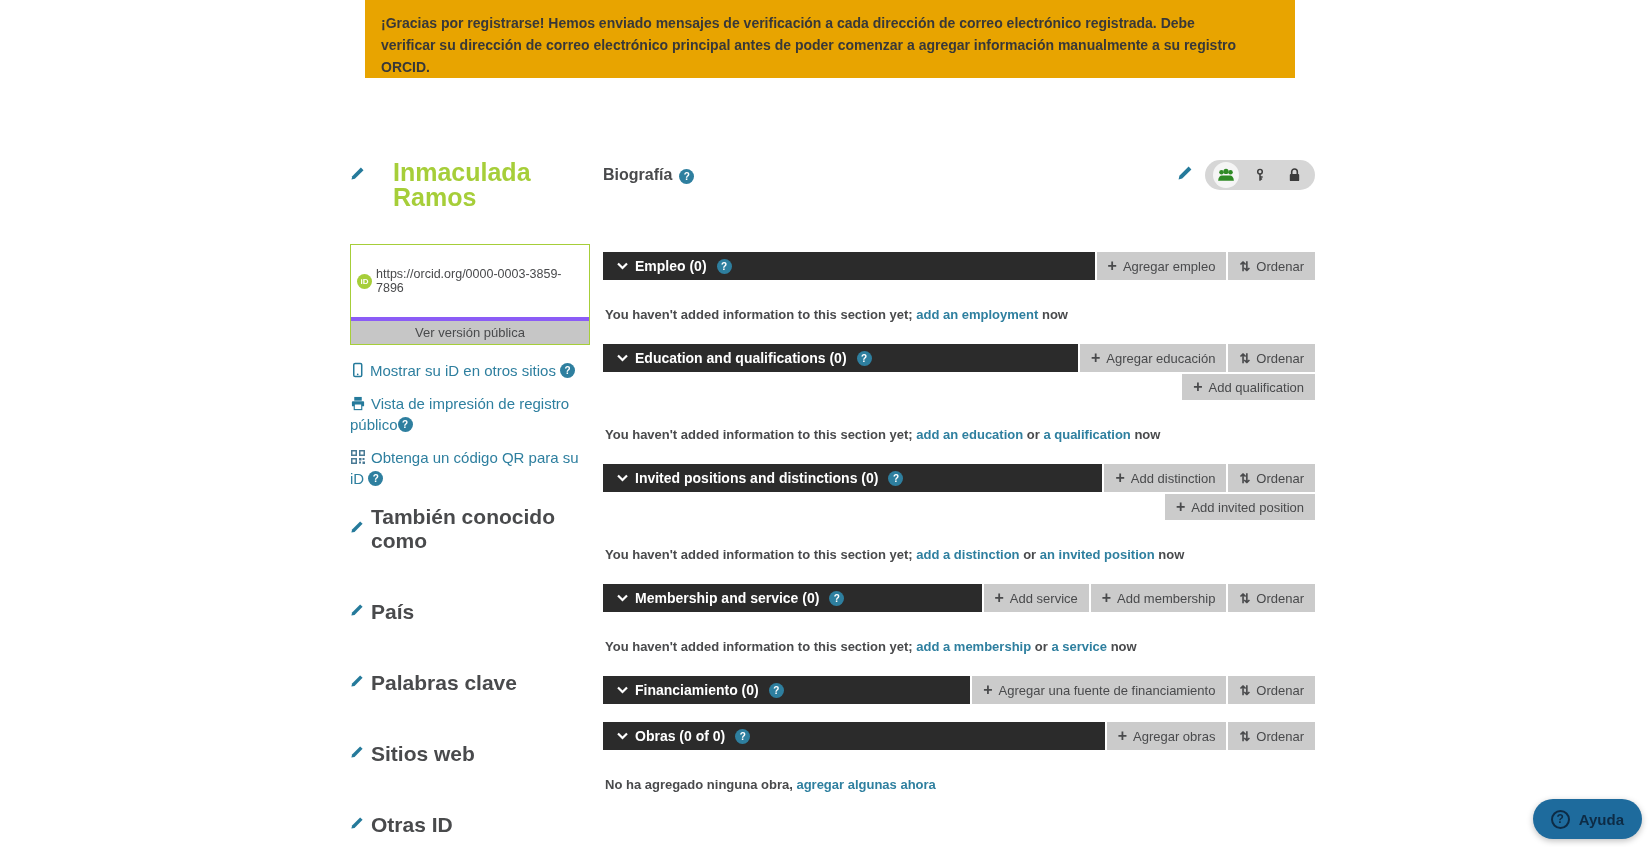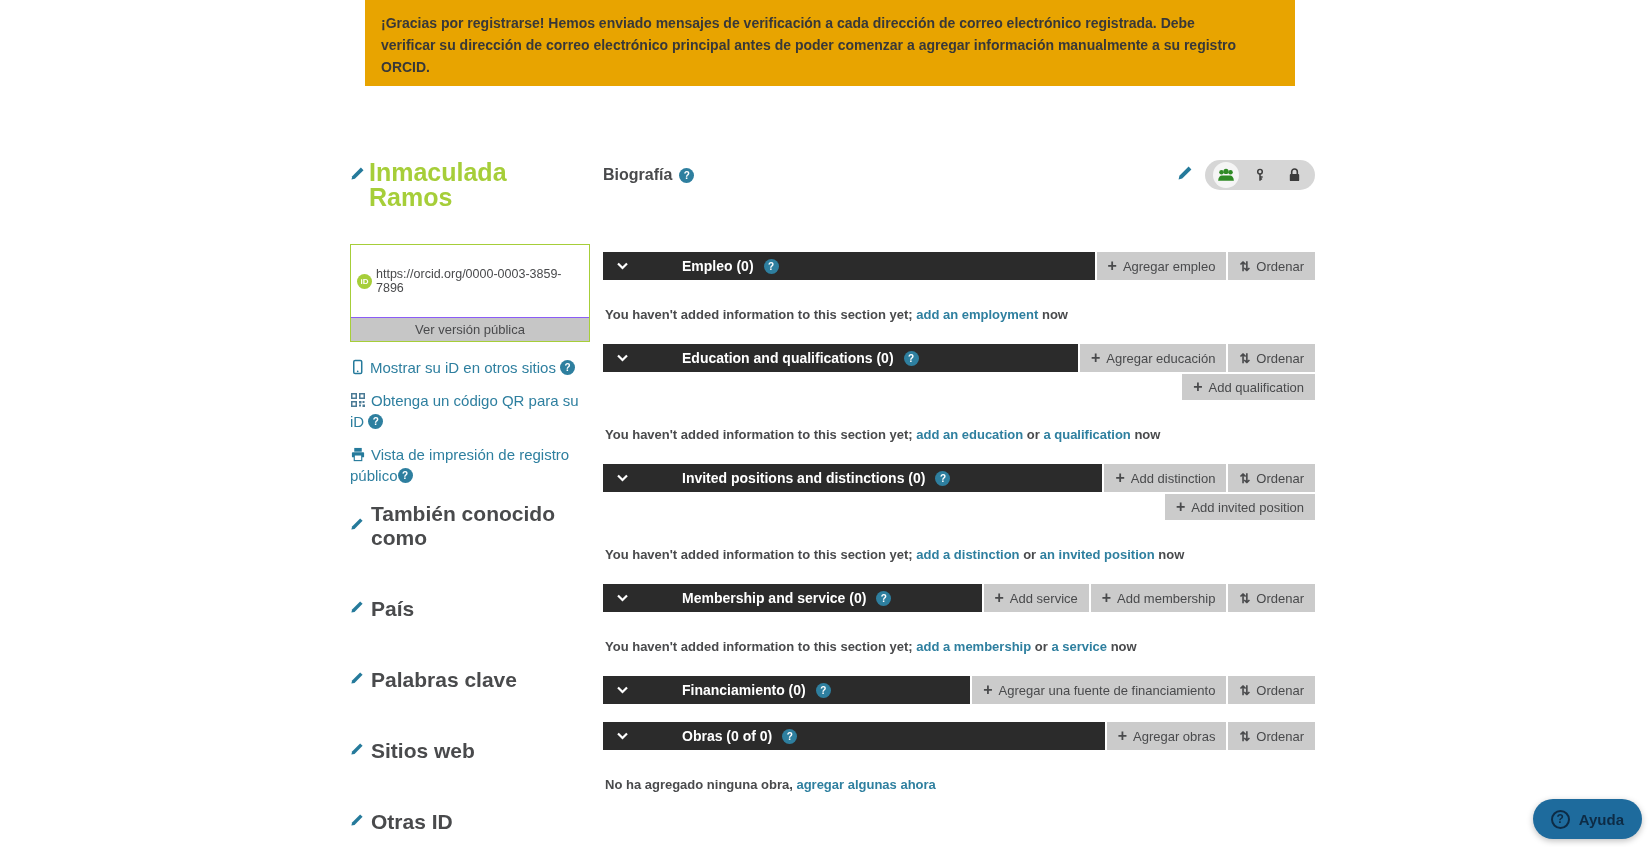--- a/index.html
+++ b/index.html
@@ -1,79 +1,79 @@
 <!DOCTYPE html>
 <html><head>
 <meta charset="utf-8">
 <style>
   * { margin:0; padding:0; box-sizing:border-box; }
   html,body { width:1650px; height:847px; overflow:hidden; background:#ffffff;
               font-family:"Liberation Sans", sans-serif; color:#494a4c; }
 
   
   .banner { position:absolute; left:365px; top:0; width:930px; background:#e8a400;
-            padding:12px 50px 8px 16px; }
+            padding:12px 50px 0 16px; }
   .banner-msg { font-size:14px; font-weight:bold; color:#383838; line-height:22px; max-width:860px; }
   .resend-btn { margin-top:16px; background:#27638f; color:#ffffff; border:1px solid #1d5578;
                 border-radius:3px; font-size:12.5px; padding:7px 12px; cursor:pointer;
                 font-family:"Liberation Sans", sans-serif; }
 
   
   .content-row { position:absolute; left:350px; top:160px; width:965px; display:flex; }
   .sidebar { width:240px; flex:0 0 240px; }
   .main { width:712px; flex:0 0 712px; margin-left:13px; }
 
   
-  .name-row { display:flex; align-items:flex-start; }
+  .name-row { display:flex; align-items:flex-start;gap:24px; }
   .name-row .pencil { margin-top:6px; margin-right:4px; flex:0 0 auto; }
   h1.person-name { color:#a6ce39; font-size:25px; line-height:25px; font-weight:bold; width:170px; }
 
   .orcid-card { margin-top:34px; border:1px solid #a6ce39; width:240px; }
   .orcid-card-header { background:#a6ce39; color:#ffffff; font-weight:bold; font-size:15px;
                        padding:4px 10px; }
   .orcid-card-body { display:flex; align-items:center; padding:22px 6px; background:#ffffff; }
   .orcid-id-icon { width:15px; height:15px; border-radius:50%; background:#a6ce39; color:#fff;
                    font-size:8px; font-weight:bold; display:flex; align-items:center;
                    justify-content:center; margin-right:4px; flex:0 0 auto; }
   .orcid-url { font-size:12.5px; color:#494a4c; text-decoration:none; }
-  .orcid-card-footer { background:#c6c6c6; border-top:1px solid #8b5cf6; text-align:center;
+  .orcid-card-footer { background:#c6c6c6; border-top:4px solid #8b5cf6; text-align:center;
                        padding:4px 0; font-size:13px; color:#494a4c; cursor:pointer; }
 
   .side-links { margin-top:15px; }
   .side-link { display:block; margin-bottom:12px; font-size:15px; line-height:21px;
                color:#2e7f9f; text-decoration:none; cursor:pointer; }
   .side-link svg { vertical-align:-2px; margin-right:5px; }
 
   .side-fields { margin-top:16px; }
   .side-field { display:flex; align-items:center; margin-bottom:47px; }
   .side-field .pencil { margin-right:7px; flex:0 0 auto; }
   .side-field-label { font-size:21px; font-weight:bold; color:#494a4c; }
 
   .help-badge { display:inline-flex; align-items:center; justify-content:center;
                 width:15px; height:15px; border-radius:50%; background:#2e7f9f; color:#ffffff;
                 font-size:10px; font-weight:bold; vertical-align:2px; cursor:pointer; flex:0 0 auto; }
 
   
   .bio-row { display:flex; justify-content:space-between; align-items:center; height:30px;
              margin-bottom:62px; }
-  .bio-title-wrap { display:flex; align-items:center; gap:7px; }
+  .bio-title-wrap { display:flex; align-items:flex-end; gap:7px; }
   .bio-title { font-size:16px; font-weight:bold; color:#494a4c; }
   .bio-actions { display:flex; align-items:center; gap:12px; }
   .privacy-pill { display:flex; align-items:center; background:#d6d6d6; border-radius:15px;
                   padding:2px 8px; gap:8px; }
   .privacy-opt { width:26px; height:26px; display:flex; align-items:center; justify-content:center;
                  border-radius:50%; cursor:pointer; }
   .privacy-opt.selected { background:#f5f5f5; }
 
   .section { margin-bottom:18px; }
   .section-header { display:flex; align-items:stretch; height:28px; }
   .section-bar { flex:1; background:#2b2b2b; color:#ffffff; display:flex; align-items:center;
                  padding-left:14px; cursor:pointer; }
   .section-bar .chev { margin-right:7px; }
-  .bar-title { font-size:14px; font-weight:bold;margin-left:47px; }
+  .bar-title { font-size:14px; font-weight:bold; }
   .section-bar .help-badge { margin-left:10px; }
   .hdr-btn { margin-left:2px; background:#cbcbcb; border:none; color:#494a4c; font-size:13px;
              display:flex; align-items:center; gap:6px; padding:0 11px; cursor:pointer;
              font-family:"Liberation Sans", sans-serif; white-space:nowrap; }
   .hdr-btn .plus { font-size:16px; font-weight:bold; line-height:1; }
   .hdr-btn .sorticon { font-size:13px; font-weight:bold; }
   .second-row { display:flex; justify-content:flex-end; margin-top:2px; height:26px; }
   .second-row .hdr-btn { height:26px; }
 
   .empty-text { margin:24px 0 0 2px; font-size:13px; font-weight:bold; color:#494a4c;
@@ -119,41 +119,41 @@
         <a class="orcid-url">https://orcid.org/0000-0003-3859-7896</a>
       </div>
       <div class="orcid-card-footer">Ver versión pública</div>
     </div>
 
     <div class="side-links">
       <a class="side-link"><svg width="15" height="16" viewBox="0 0 16 16">
             <rect class="stroke-teal" x="4" y="1" width="8.5" height="14" rx="1.5" stroke-width="1.6"></rect>
             <circle cx="8.2" cy="12.6" r="0.9" fill="#257a9b"></circle>
           </svg><span>Mostrar su iD en otros sitios</span> <span class="help-badge">?</span></a>
+      <a class="side-link"><svg width="16" height="15" viewBox="0 0 16 16">
+            <path class="icon-teal" d="M4 1 h8 v4 h-8 z"></path>
+            <rect class="icon-teal" x="1.5" y="5.5" width="13" height="5.5" rx="1"></rect>
+            <rect x="4" y="8.5" width="8" height="6" fill="#ffffff" stroke="#257a9b" stroke-width="1.2"></rect>
+          </svg><span>Vista de impresión de registro público</span><span class="help-badge">?</span></a>
       <a class="side-link"><svg width="16" height="16" viewBox="0 0 16 16">
             <g fill="#4a7a95">
               <rect x="1" y="1" width="6" height="6"></rect>
               <rect x="9" y="1" width="6" height="6"></rect>
               <rect x="1" y="9" width="6" height="6"></rect>
               <rect x="9" y="9" width="2.5" height="2.5"></rect>
               <rect x="12.5" y="12.5" width="2.5" height="2.5"></rect>
               <rect x="9" y="12.5" width="2" height="2"></rect>
               <rect x="12.5" y="9" width="2" height="2"></rect>
             </g>
             <g fill="#ffffff">
               <rect x="2.5" y="2.5" width="3" height="3"></rect>
               <rect x="10.5" y="2.5" width="3" height="3"></rect>
               <rect x="2.5" y="10.5" width="3" height="3"></rect>
             </g>
           </svg><span>Obtenga un código QR para su iD</span> <span class="help-badge">?</span></a>
-      <a class="side-link"><svg width="16" height="15" viewBox="0 0 16 16">
-            <path class="icon-teal" d="M4 1 h8 v4 h-8 z"></path>
-            <rect class="icon-teal" x="1.5" y="5.5" width="13" height="5.5" rx="1"></rect>
-            <rect x="4" y="8.5" width="8" height="6" fill="#ffffff" stroke="#257a9b" stroke-width="1.2"></rect>
-          </svg><span>Vista de impresión de registro público</span><span class="help-badge">?</span></a>
     </div>
 
     <div class="side-fields">
       <div class="side-field">
         <span class="pencil"><svg width="14" height="14" viewBox="0 0 16 16">
               <path class="icon-teal" d="M11.6 1.6 L14.4 4.4 L5.2 13.6 L1.6 14.4 L2.4 10.8 Z"></path>
             </svg></span>
         <span class="side-field-label">También conocido como</span>
       </div>
       <div class="side-field">

